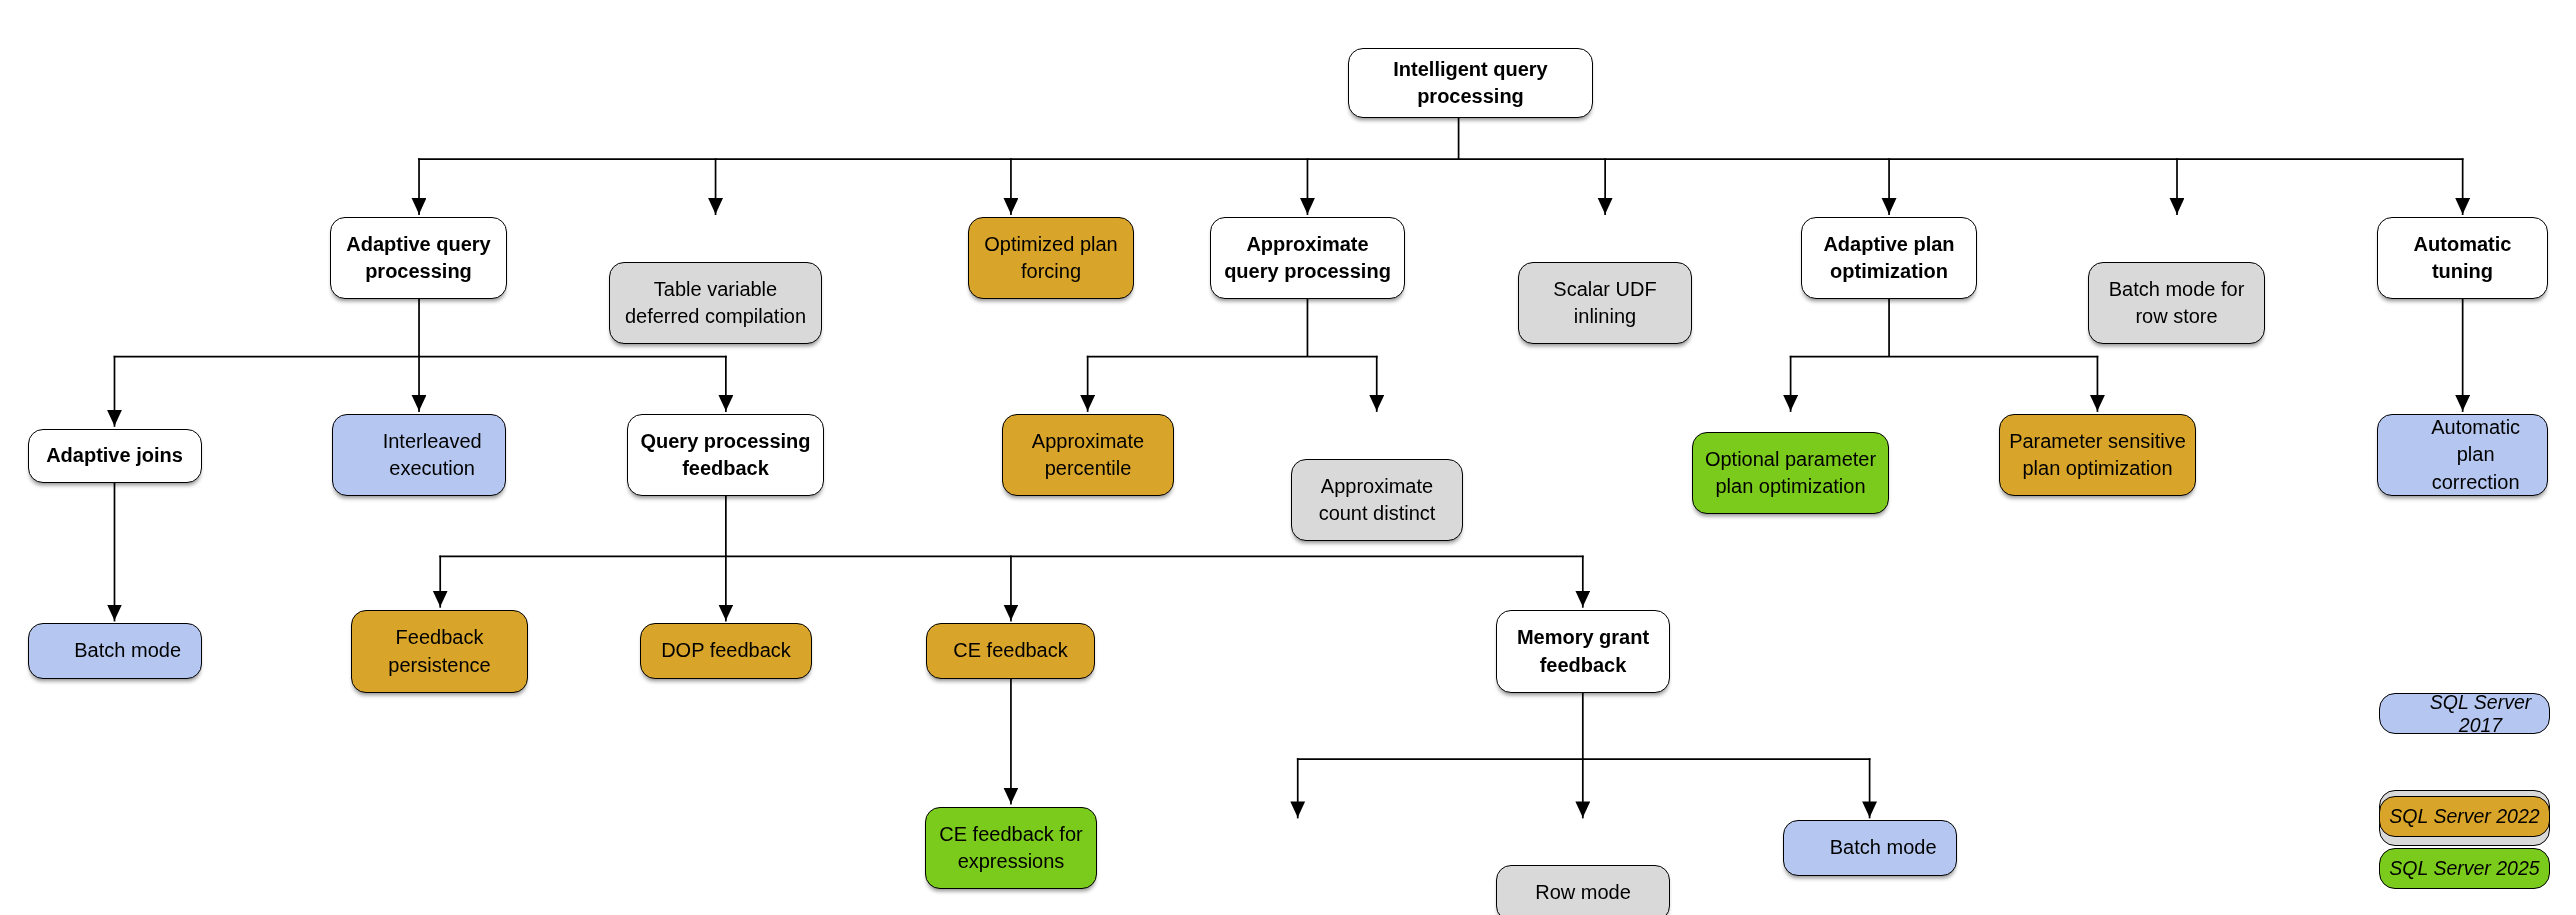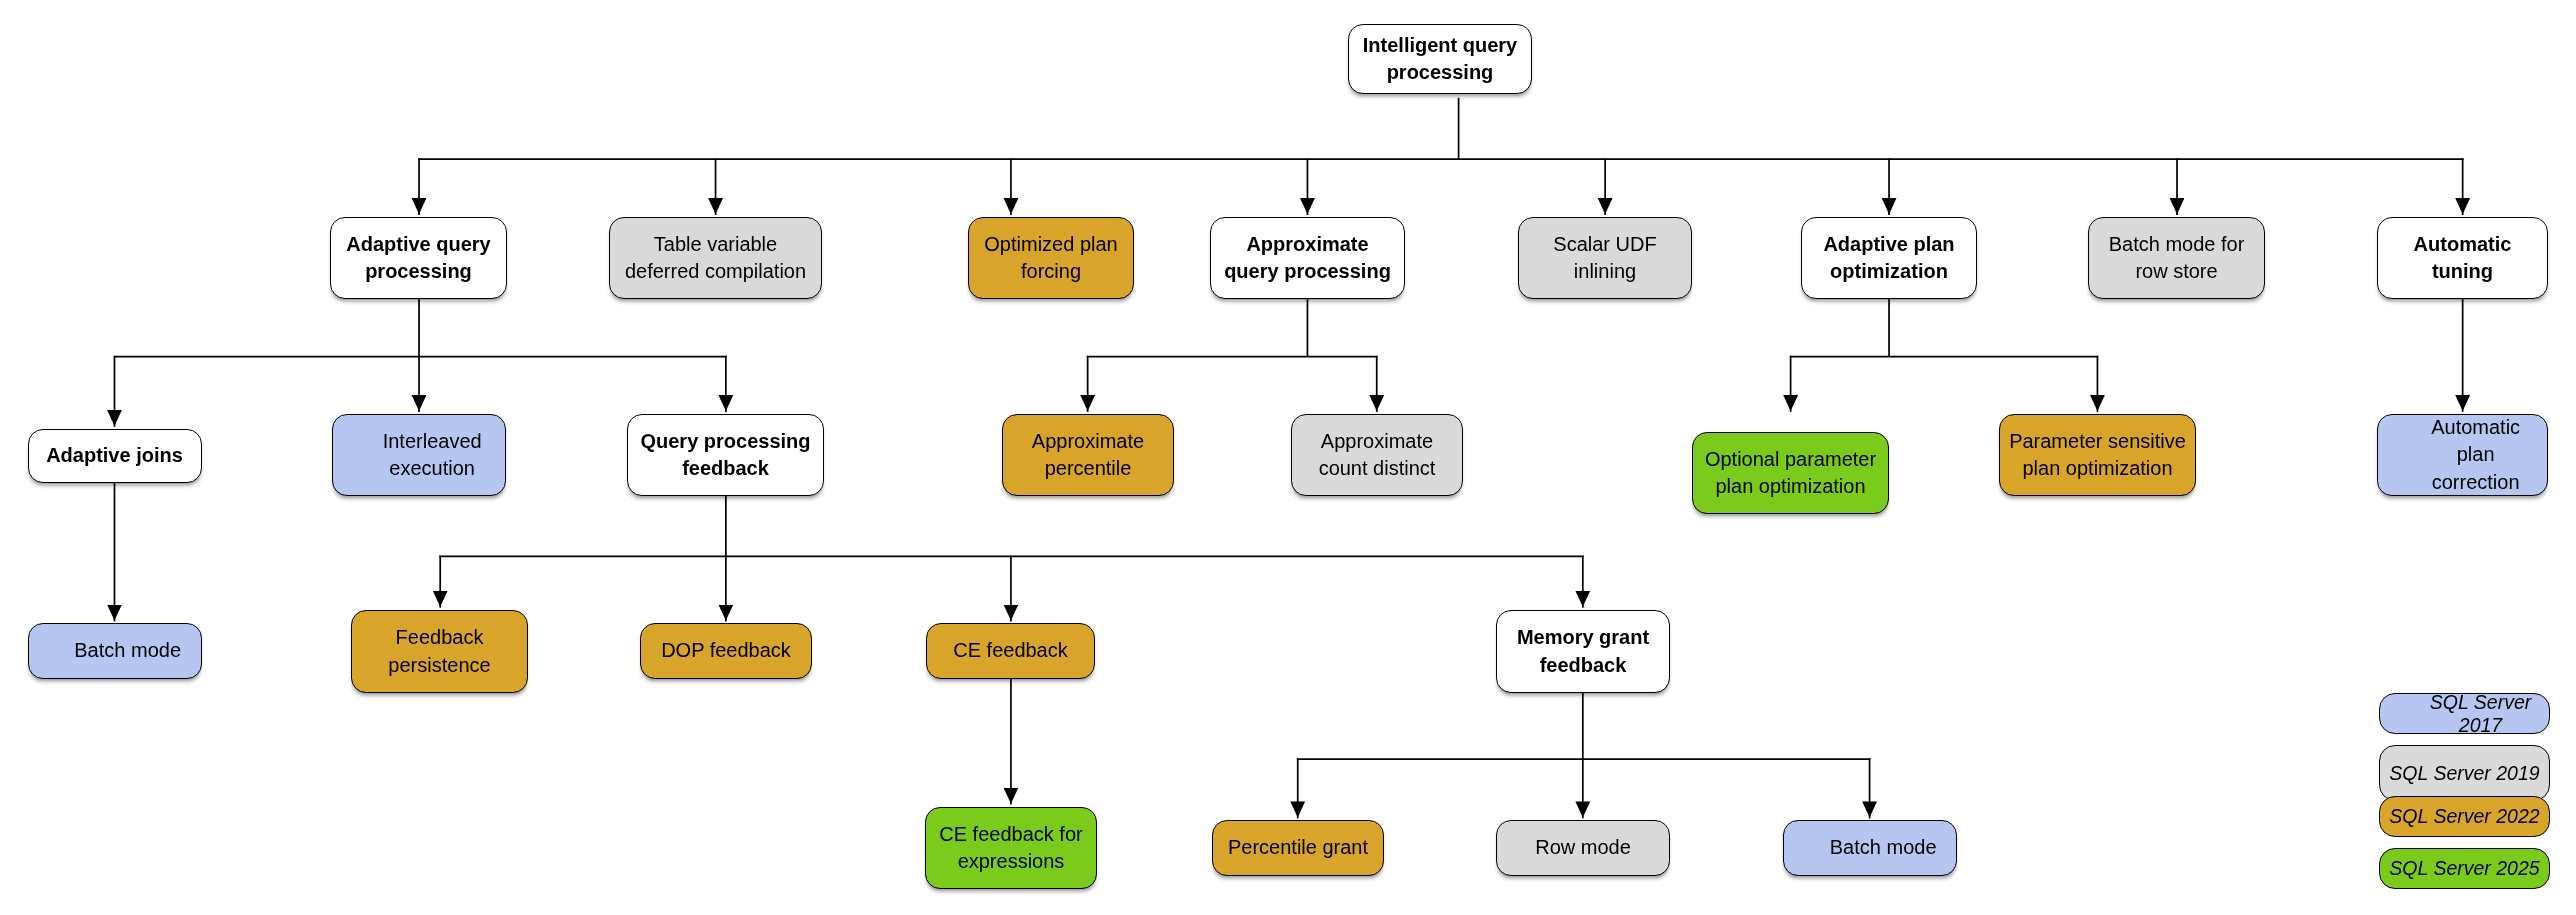--- a/index.html
+++ b/index.html
@@ -17,21 +17,21 @@
     display:flex;align-items:center;justify-content:center;
     text-align:center;white-space:pre-line;
     border:1.7px solid #000;border-radius:15px;
     font-size:20px;line-height:1.36;
     box-sizing:border-box;padding:0 5.7px;
     background:#fff;
     box-shadow:0 4px 4.6px -2.9px rgba(0,0,0,0.45);
   }
   .bold{font-weight:bold;}
   .c-white{background:#FFFFFF;}
-  .c-gray{background:#D9D9D9;}
+  .c-gray{background:#D9D9D9;margin-top:45px;}
   .c-orange{background:#D9A42A;}
   .c-blue{background:#B5C7F0;padding-left:32px;}
   .c-green{background:#7BCB1D;}
   .pill{
     position:absolute;
     display:flex;align-items:center;justify-content:center;
     border:1.7px solid #000;border-radius:16px;
     font-size:19.5px;box-sizing:border-box;
     text-align:center;
     font-style:italic;
@@ -85,21 +85,21 @@
 
       <line x1="1766" y1="1186" x2="1766" y2="1404" marker-end="url(#arr)"></line>
 
       <path d="M2765 1210 V1326 M2267 1326 H3266"></path>
       <line x1="2267" y1="1326" x2="2267" y2="1428" marker-end="url(#arr)"></line>
       <line x1="2765" y1="1326" x2="2765" y2="1428" marker-end="url(#arr)"></line>
       <line x1="3266" y1="1326" x2="3266" y2="1428" marker-end="url(#arr)"></line>
     </g>
   </svg>
 
-  <div class="node c-white bold" style="left:1348px;top:24px;width:184px;height:70px">Intelligent query
+  <div class="node c-white bold" style="left:1348px;top:48px;width:245px;height:70px">Intelligent query
 processing</div>
 
   <div class="node c-white bold" style="left:330px;top:217px;width:177px;height:82px">Adaptive query
 processing</div>
   <div class="node c-gray" style="left:609px;top:217px;width:213px;height:82px">Table variable
 deferred compilation</div>
   <div class="node c-orange" style="left:968px;top:217px;width:166px;height:82px">Optimized plan
 forcing</div>
   <div class="node c-white bold" style="left:1210px;top:217px;width:195px;height:82px">Approximate
 query processing</div>
@@ -131,21 +131,20 @@
   <div class="node c-blue" style="left:27.5px;top:623px;width:174px;height:56px">Batch mode</div>
   <div class="node c-orange" style="left:351px;top:610px;width:177px;height:83px">Feedback
 persistence</div>
   <div class="node c-orange" style="left:640px;top:623px;width:172px;height:56px">DOP feedback</div>
   <div class="node c-orange" style="left:926px;top:623px;width:169px;height:56px">CE feedback</div>
   <div class="node c-white bold" style="left:1496px;top:610px;width:174px;height:83px">Memory grant
 feedback</div>
 
   <div class="node c-green" style="left:925px;top:807px;width:172px;height:82px">CE feedback for
 expressions</div>
-  <div class="node c-orange" style="left:1212px;top:820px;width:172px;height:56px">Percentile grant</div>
   <div class="node c-gray" style="left:1496px;top:820px;width:174px;height:56px">Row mode</div>
   <div class="node c-blue" style="left:1783px;top:820px;width:174px;height:56px">Batch mode</div>
 
   <div>
     <div class="pill c-blue" style="left:2379px;top:693px;width:171px;height:41px">SQL Server 2017</div>
     <div class="pill c-gray" style="left:2379px;top:745px;width:171px;height:56px">SQL Server 2019</div>
     <div class="pill c-orange" style="left:2379px;top:796px;width:171px;height:41px">SQL Server 2022</div>
     <div class="pill c-green" style="left:2379px;top:848px;width:171px;height:41px">SQL Server 2025</div>
   </div>
 

